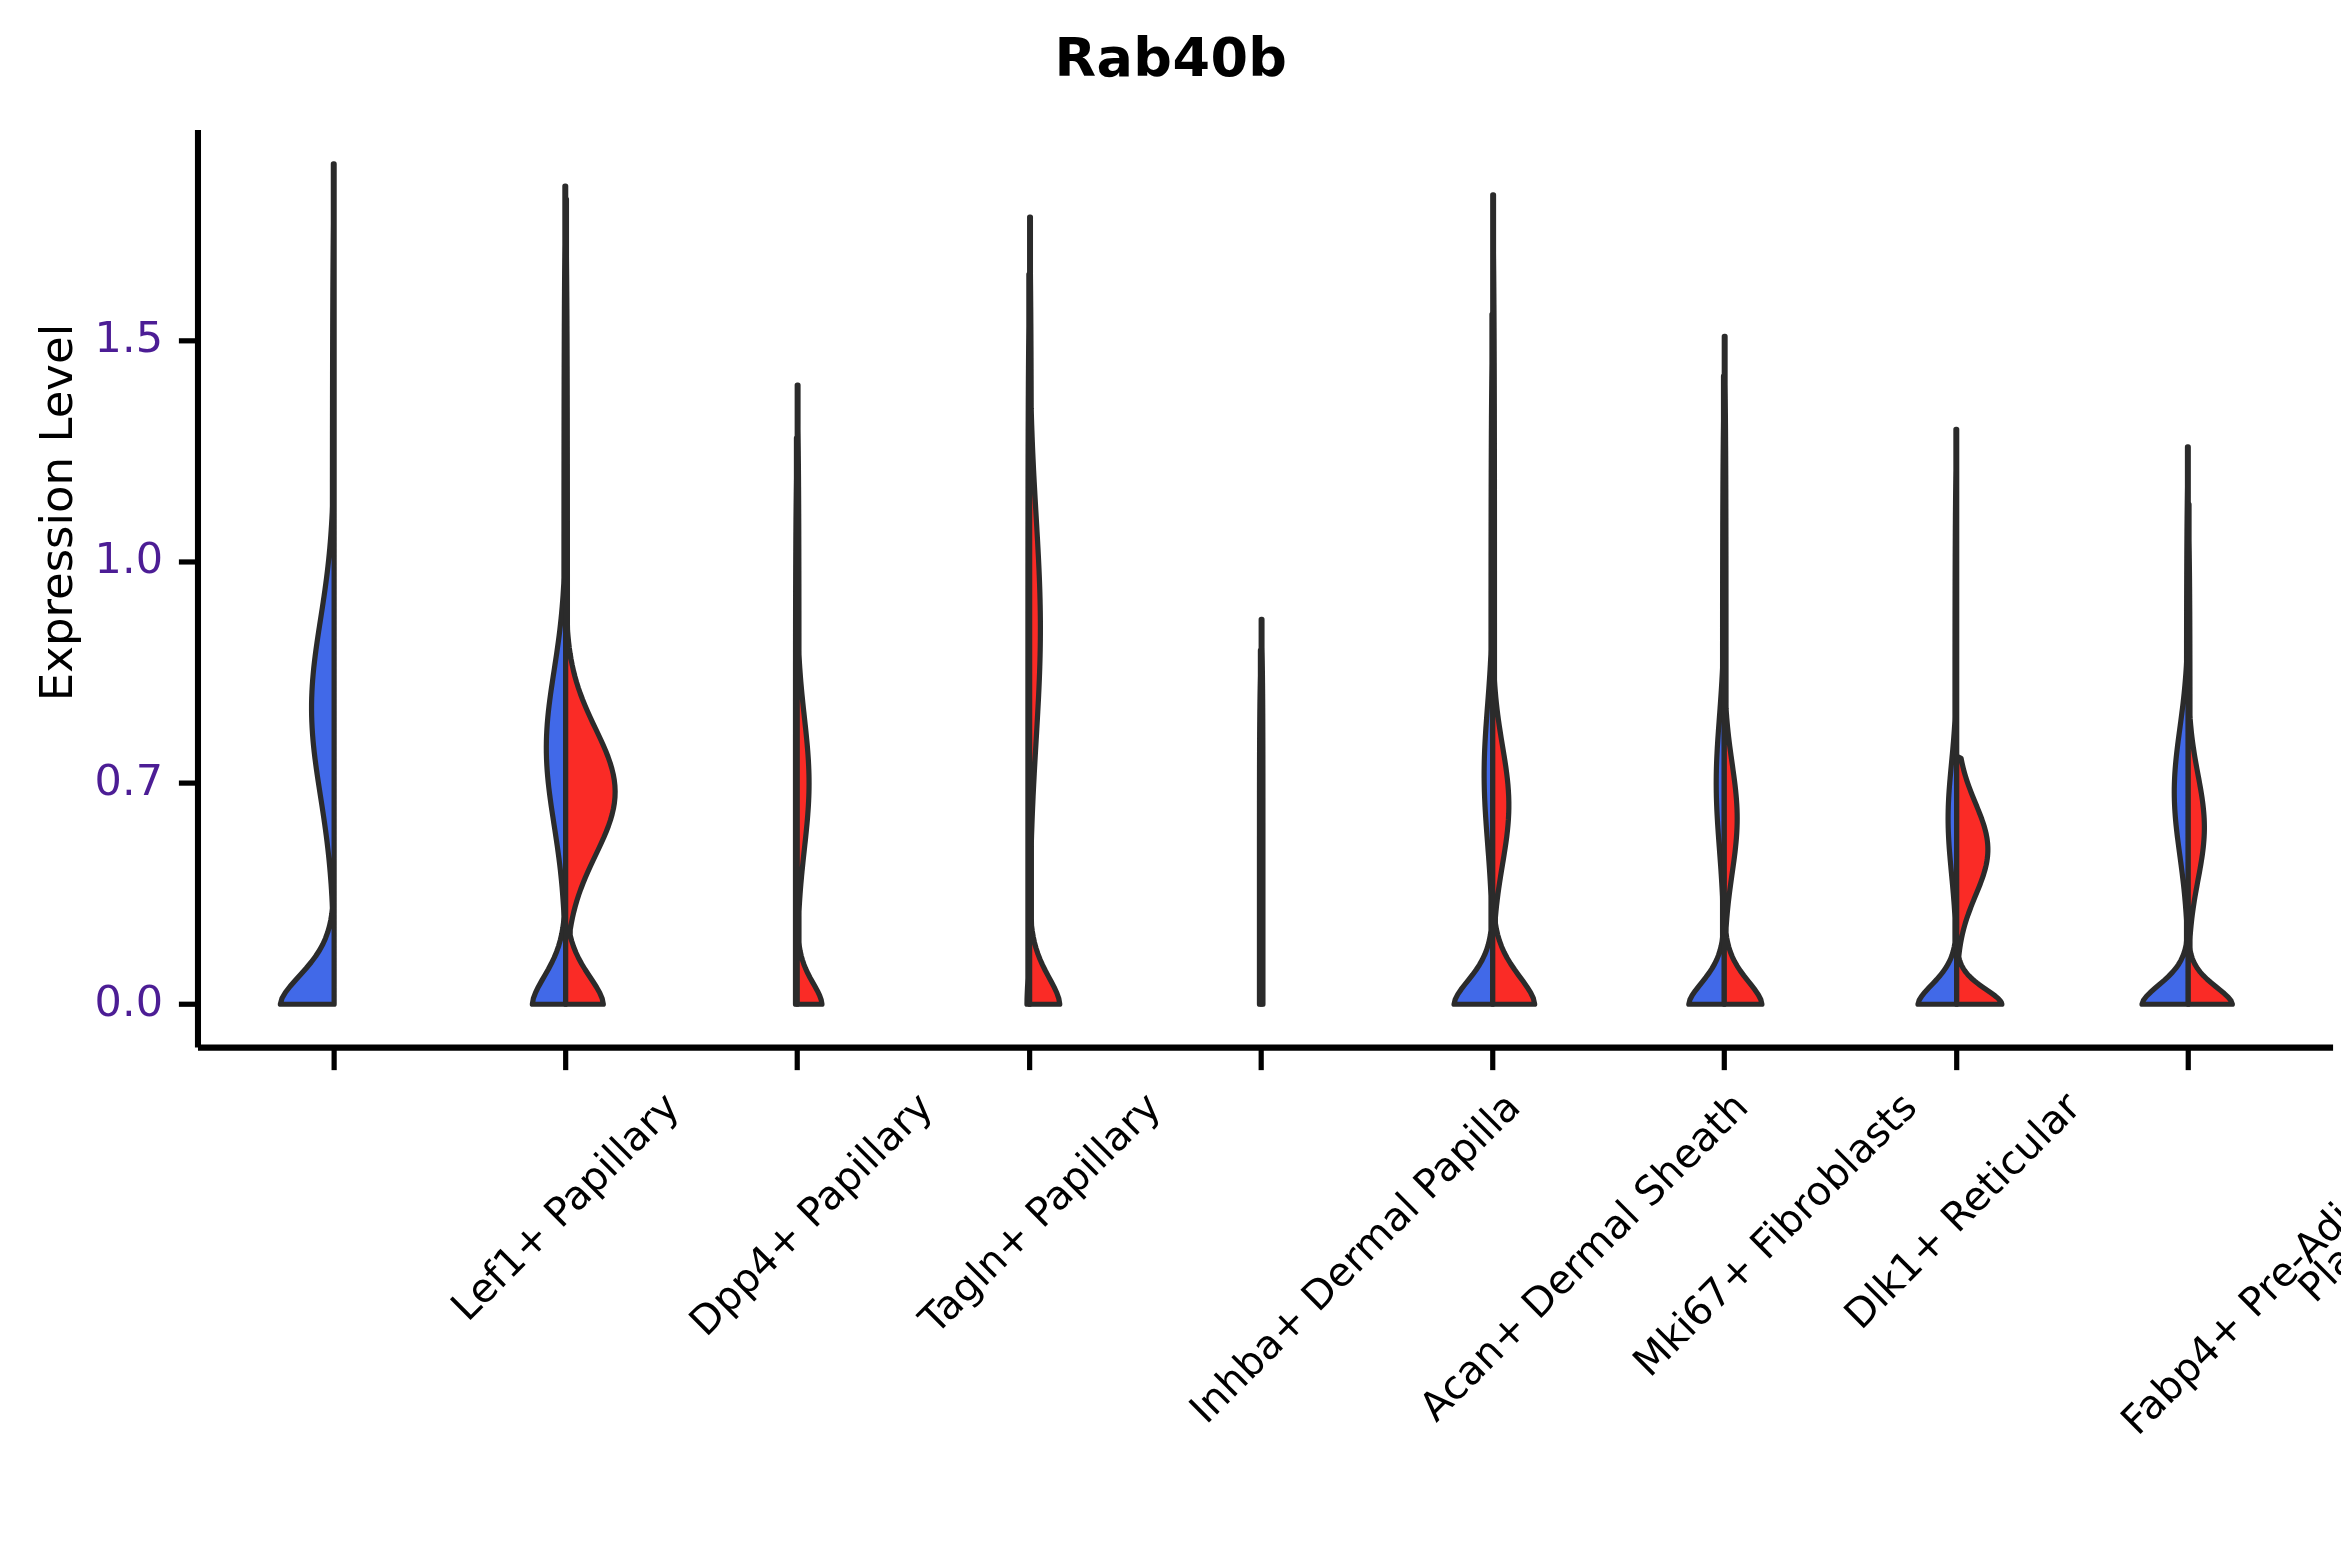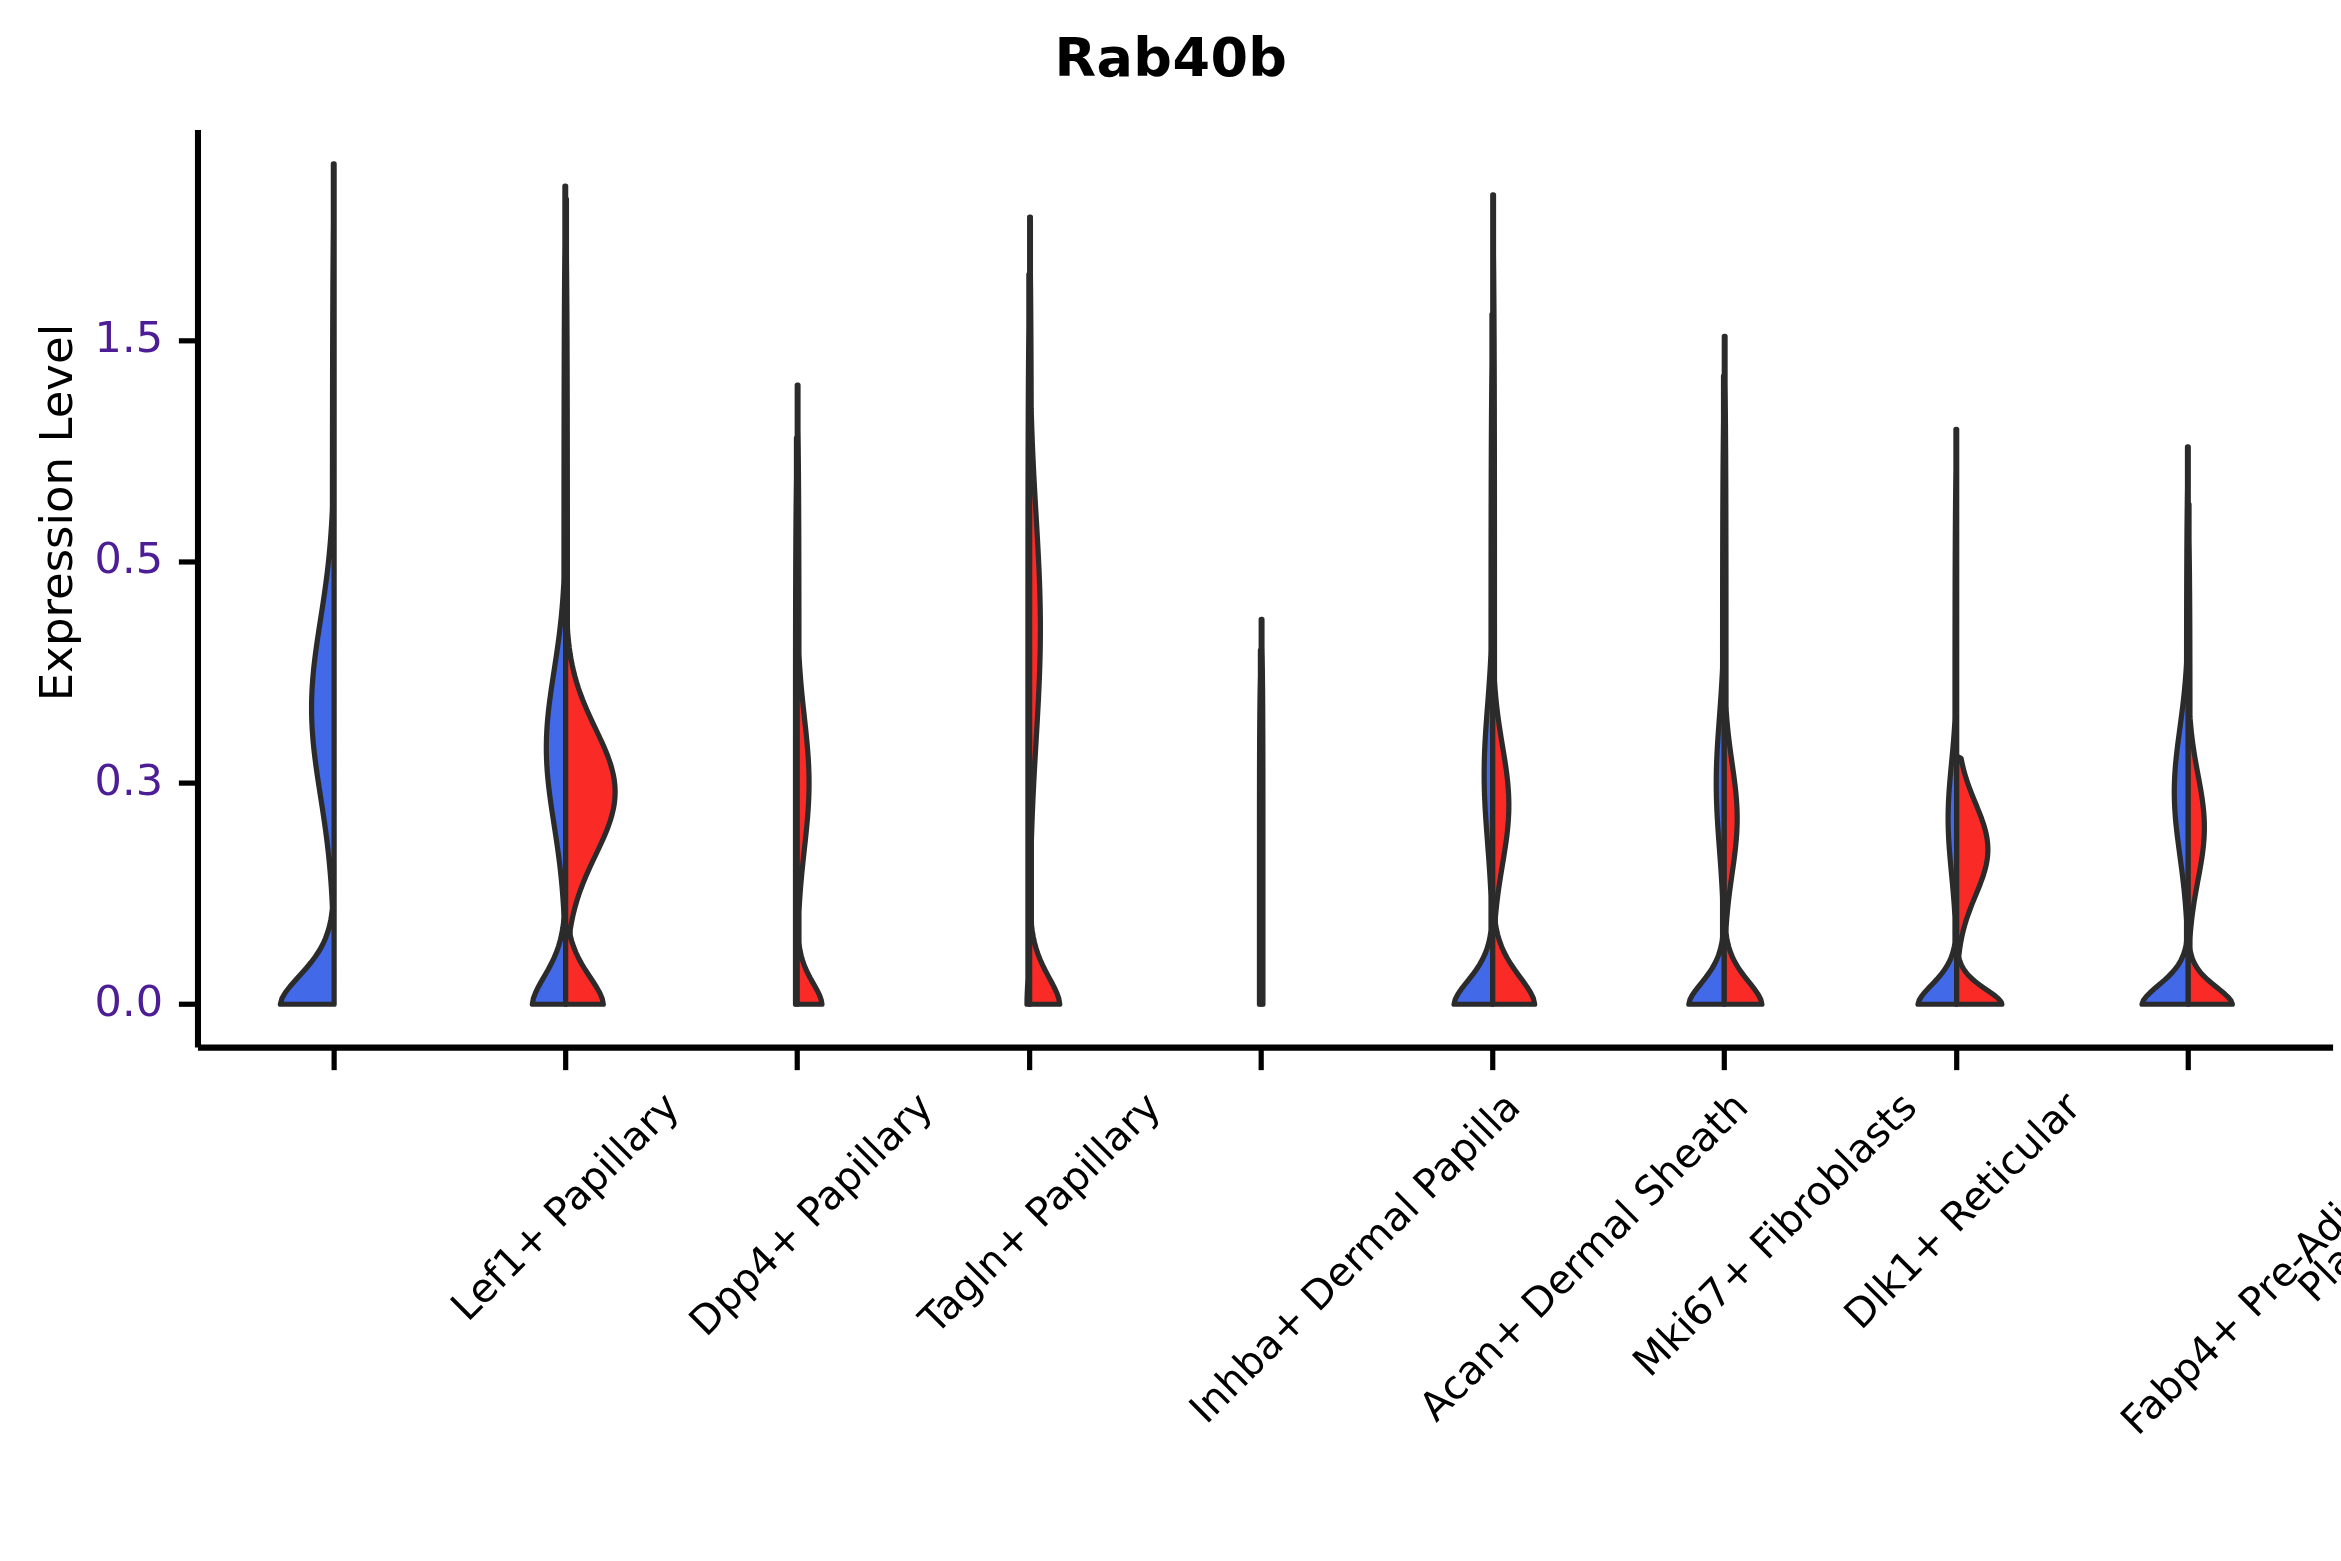--- a/index.html
+++ b/index.html
@@ -75,22 +75,22 @@
         <line x1="1454" y1="1208" x2="1454" y2="1234" stroke="#000" stroke-width="6"></line>
         <line x1="1721" y1="1208" x2="1721" y2="1234" stroke="#000" stroke-width="6"></line>
         <line x1="1988" y1="1208" x2="1988" y2="1234" stroke="#000" stroke-width="6"></line>
         <line x1="2256" y1="1208" x2="2256" y2="1234" stroke="#000" stroke-width="6"></line>
         <line x1="2523" y1="1208" x2="2523" y2="1234" stroke="#000" stroke-width="6"></line>
       </g>
   </svg>
 
   <div id="ytick-layer">
       <div class="ytick" style="left: 24px; top: 976px; text-align: right;">0.0</div>
-      <div class="ytick" style="left: 24px; top: 755px;">0.3</div>
-      <div class="ytick" style="left: 24px; top: 533px;">0.5</div>
+      <div class="ytick" style="left: 24px; top: 755px;">0.7</div>
+      <div class="ytick" style="left: 24px; top: 533px;">1.0</div>
       <div class="ytick" style="left: 24px; top: 312px;">1.5</div>
     </div>
   <div id="xtick-layer">
       <div class="tlabel" style="left: 353px; top: 1083px;">Lef1+ Papillary</div>
       <div class="tlabel" style="left: 585px; top: 1083px;">Dpp4+ Papillary</div>
       <div class="tlabel" style="left: 816px; top: 1083px;">Tagln+ Papillary</div>
       <div class="tlabel" style="left: 1049px; top: 1083px;">Inhba+ Dermal Papilla</div>
       <div class="tlabel" style="left: 1280px; top: 1083px;">Acan+ Dermal Sheath</div>
       <div class="tlabel" style="left: 1512px; top: 1083px;">Mki67+ Fibroblasts</div>
       <div class="tlabel" style="left: 1743px; top: 1083px;">Dlk1+ Reticular</div>

